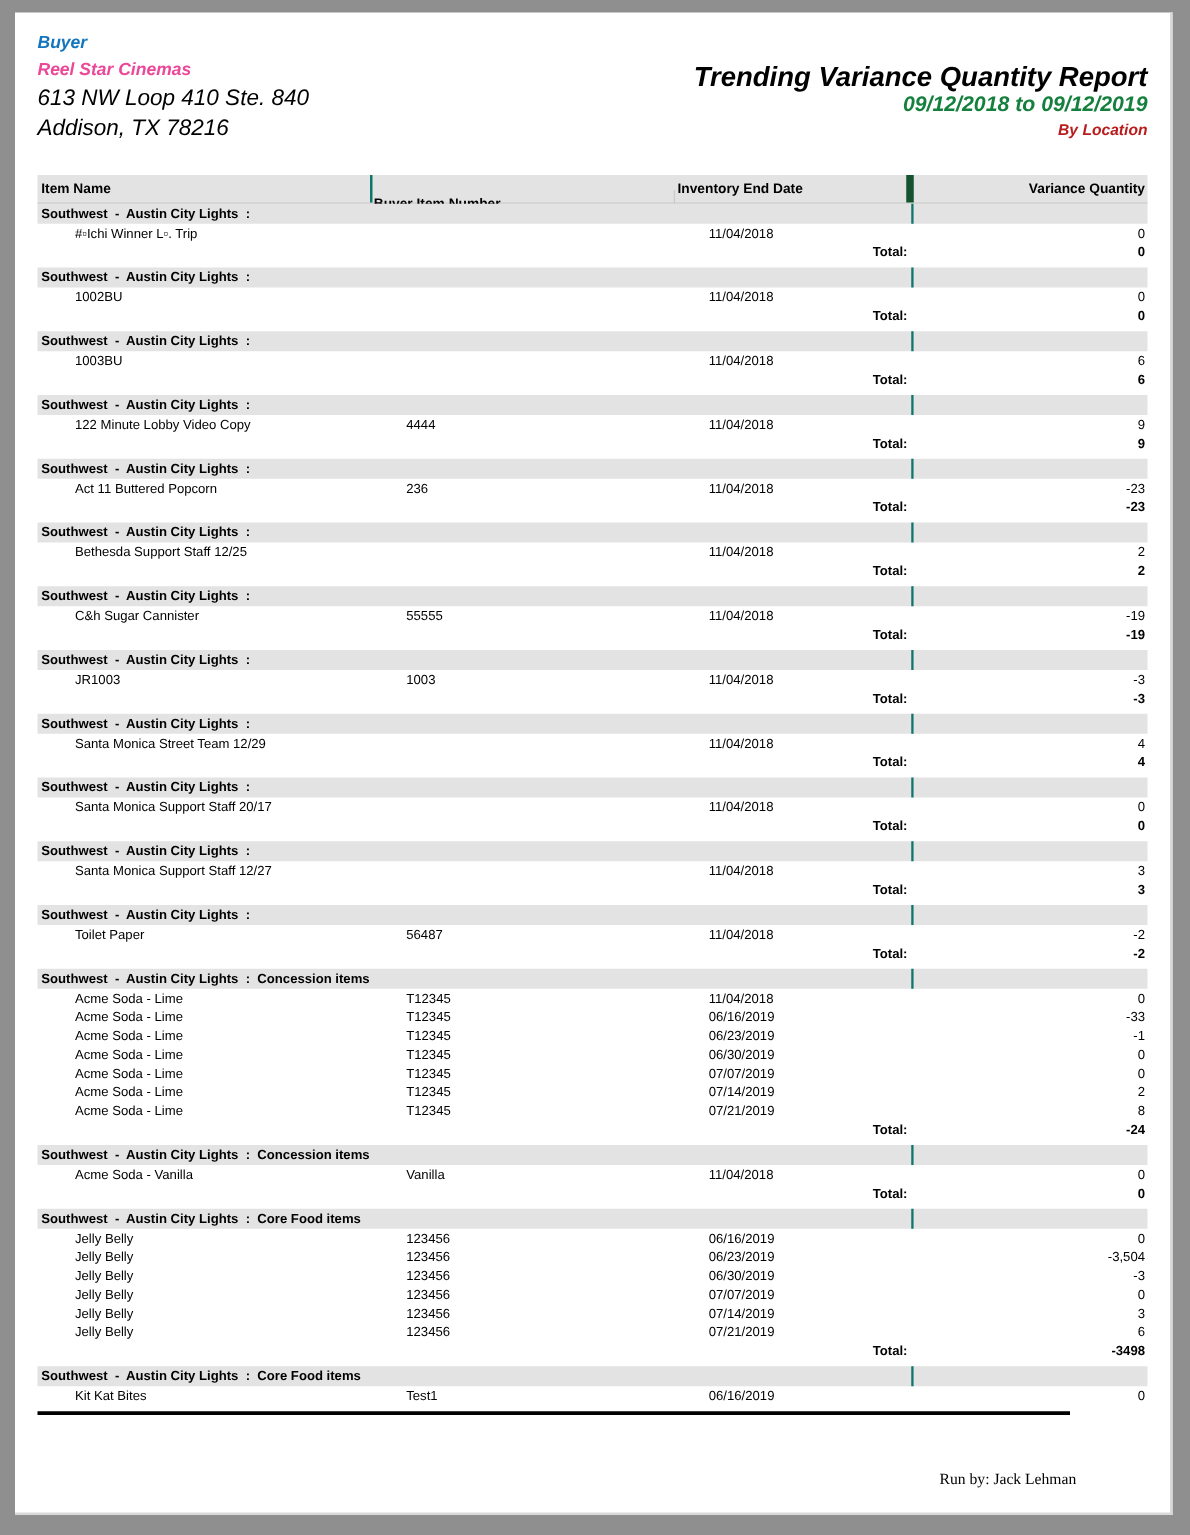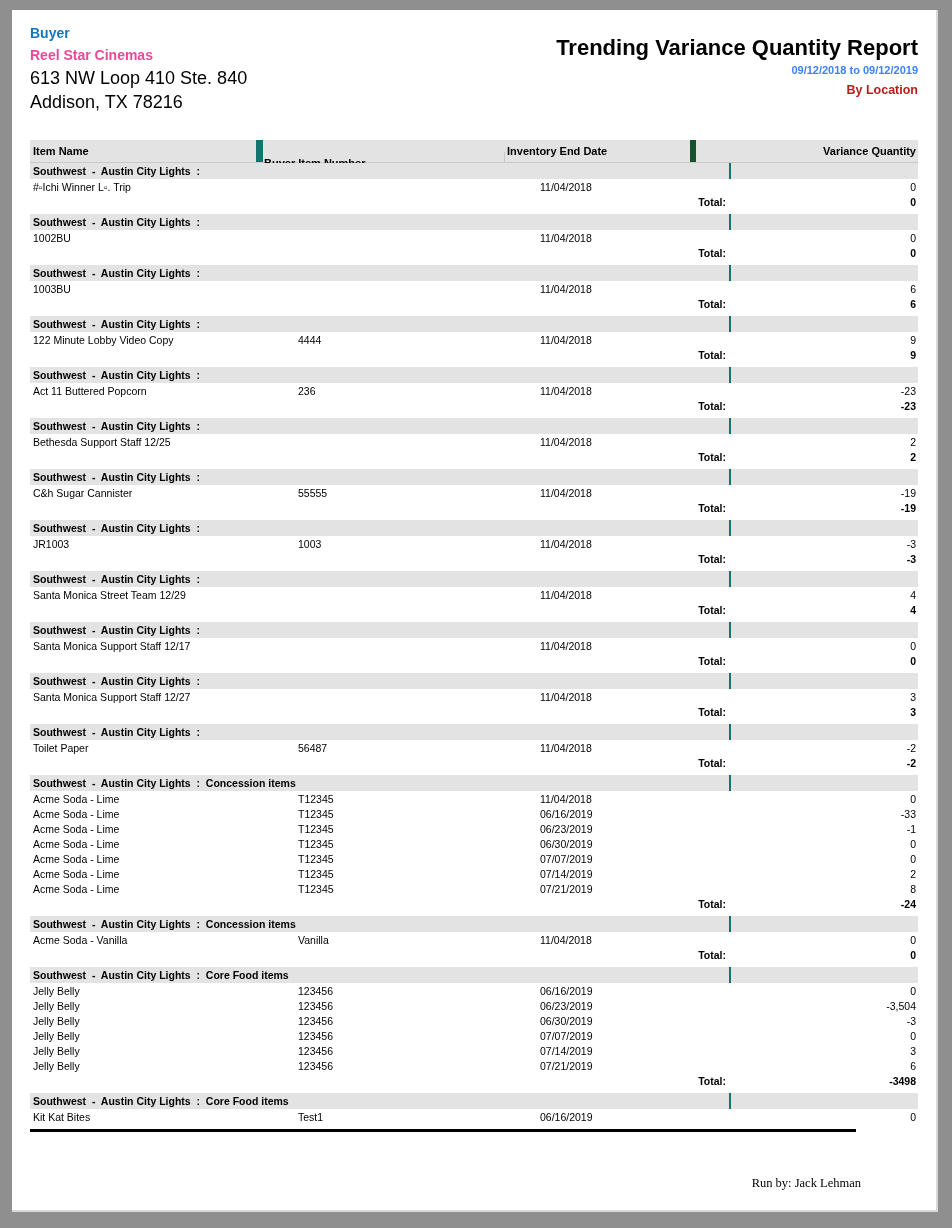--- a/index.html
+++ b/index.html
@@ -15,55 +15,55 @@
     width:924px; height:1200px;
     background:#ffffff;
     border-right:2px solid #D9D9D9;
     border-bottom:2px solid #D9D9D9;
     box-sizing:content-box;
     overflow:hidden;
   }
   .content { padding:12px 18px 0 18px; }
 
   
-  .hdr { display:flex; justify-content:space-between; align-items:center; min-height:92px; }
+  .hdr { display:flex; justify-content:space-between; align-items:flex-end; min-height:92px;font-style:italic; }
   .h-left .buyer   { color:var(--accent,#1375BD); font-weight:bold; font-size:14px; line-height:22px; }
   .h-left .name    { color:#ec4899; font-weight:bold; font-size:14px; line-height:22px; }
   .h-left .addr    { color:#000; font-size:18px; line-height:24px; }
   .h-right { text-align:right; }
   .h-right .title    { font-weight:bold; font-size:22px; line-height:24px; color:#000; }
-  .h-right .range    { font-weight:bold; font-size:11px; line-height:20px; color:#3b82f6; }
+  .h-right .range    { font-weight:bold; font-size:17px; line-height:20px; color:#15803d; }
   .h-right .grouping { font-weight:bold; font-size:12.5px; line-height:20px; color:#b91c1c; }
 
   
   .table { margin-top:26px; font-size:10.5px; color:#000; }
   .thead {
     display:flex; height:22px; background:var(--band,#E3E3E3);
     font-weight:bold; font-size:11px;
     border-bottom:1px solid #C9C9C9;
   }
   .thead .hc { display:flex; align-items:center; box-sizing:border-box; height:100%; }
-  .hc-item  { width:233px; padding-left:3px; border-right:7px solid #0f766e;text-align:center; }
+  .hc-item  { width:268px; padding-left:3px; border-right:2px solid #0f766e;text-align:center; }
   .hc-buyer { width:242px; padding-left:1px; border-right:1px solid #C9C9C9;margin-top:12px; }
   .hc-date  { width:191px; padding-left:2px; border-right:6px solid #14532d; }
   .hc-var   { flex:1; justify-content:flex-end; padding-right:2px; }
 
   .group { margin-bottom:5px; }
   .band { display:flex; height:16px; }
   .band-left {
     width:701px; box-sizing:border-box; background:var(--band,#E3E3E3);
     border-right:2px solid #0f766e;
     display:flex; align-items:center; padding-left:3px;
     font-weight:bold; white-space:pre;
   }
   .band-right { flex:1; background:var(--band,#E3E3E3); }
 
   .row { display:flex; height:15px; align-items:center; }
   .c-item  { width:268px; box-sizing:border-box; padding-left:3px; white-space:pre;
-             overflow:hidden; text-overflow:clip; }
+             overflow:hidden; text-overflow:clip;margin-left:27px; }
   .c-buyer { width:242px; }
   .c-date  { width:191px; }
   .c-var   { flex:1; text-align:right; padding-right:2px; }
 
   .total-row .t-spacer { width:701px; box-sizing:border-box; text-align:right;
                          padding-right:5px; font-weight:bold; }
   .total-row .c-var    { font-weight:bold; }
 
   
   .end-line { width:826px; height:3px; background:#000; margin-top:5px; }
@@ -246,21 +246,21 @@
               <div class="t-spacer">Total:</div>
               <div class="c-var">4</div>
             </div>
           </div>
           <div class="group">
             <div class="band">
               <div class="band-left">Southwest  -  Austin City Lights  :</div>
               <div class="band-right"></div>
             </div>
             <div class="row">
-              <div class="c-item">Santa Monica Support Staff 12/17</div>
+              <div class="c-item">Santa Monica Support Staff 20/17</div>
               <div class="c-buyer"></div>
               <div class="c-date">11/04/2018</div>
               <div class="c-var">0</div>
             </div>
             <div class="row total-row">
               <div class="t-spacer">Total:</div>
               <div class="c-var">0</div>
             </div>
           </div>
           <div class="group">

